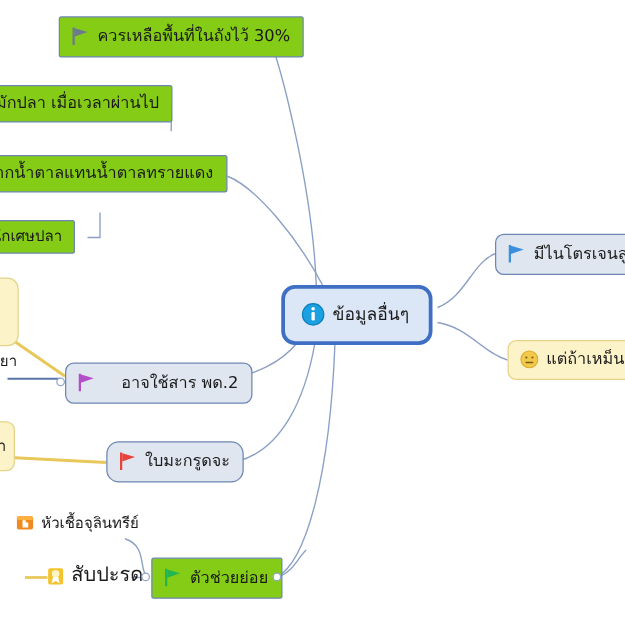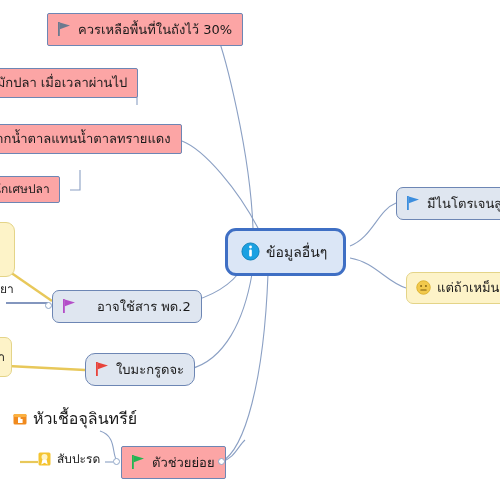--- a/index.html
+++ b/index.html
@@ -39,21 +39,21 @@
     line-height: 1;
     color: #1a1a1a;
     padding: 7px 10px 8px 9px;
   }
   .node .lbl {
     display: inline-block;
   }
 
   
   .n-blue {
-    background: #fca5a5;
+    background: #84cc16;
     border: 1px solid #6d86b4;
     border-radius: 2px;
   }
   
   .n-blue-round {
     background: #dfe6f0;
     border: 1px solid #6d86b4;
     border-radius: 7px;
   }
   
@@ -188,32 +188,32 @@
   <div class="node n-blue-round" id="node-n7" style="left:85px; top:353px;border-radius:10px;">
     <span class="ico">
       <svg width="15" height="16" viewBox="0 0 15 16">
         <rect x="1" y="1" width="1.8" height="14" fill="#e8433b"></rect>
         <path d="M2.8 1.6 L13 4.6 L2.8 8.2 Z" fill="#e8433b"></path>
       </svg>
     </span>
     <span class="lbl">ใบมะกรูดจะ</span>
   </div>
 
-  <div class="node" id="node-n8" style="left:10px; top:409px; padding:2px 3px; font-size:16px; background:transparent; border:none;">
+  <div class="node" id="node-n8" style="left:10px; top:409px; padding:2px 3px; font-size:12px; background:transparent; border:none;">
     <span class="ico">
       <svg width="14" height="14" viewBox="0 0 14 14">
         <rect x="0.5" y="2" width="13" height="10.5" rx="1.6" fill="#f08a1e"></rect>
         <rect x="0.5" y="2" width="13" height="3" rx="1.4" fill="#fbb040"></rect>
         <path d="M5 5.2 L5 11 L9.6 11 L9.6 7 L7.6 7 L7.6 5.2 Z" fill="#ffffff"></path>
       </svg>
     </span>
     <span class="lbl">หัวเชื้อจุลินทรีย์</span>
   </div>
 
-  <div class="node" id="node-n9" style="left:35px; top:450px; padding:2px 3px; font-size:12px; background:transparent; border:none;">
+  <div class="node" id="node-n9" style="left:35px; top:450px; padding:2px 3px; font-size:16px; background:transparent; border:none;align-items:flex-end;">
     <span class="ico">
       <svg width="13" height="14" viewBox="0 0 13 14">
         <rect x="0.5" y="0.5" width="12" height="13" rx="1.5" fill="#f4c430"></rect>
         <circle cx="6.5" cy="5" r="3" fill="#fff4c4"></circle>
         <path d="M4.4 7.6 L3.3 12.6 L6.5 10.8 L9.7 12.6 L8.6 7.6 Z" fill="#ffffff"></path>
       </svg>
     </span>
     <span class="lbl">สับปะรด</span>
   </div>
 

